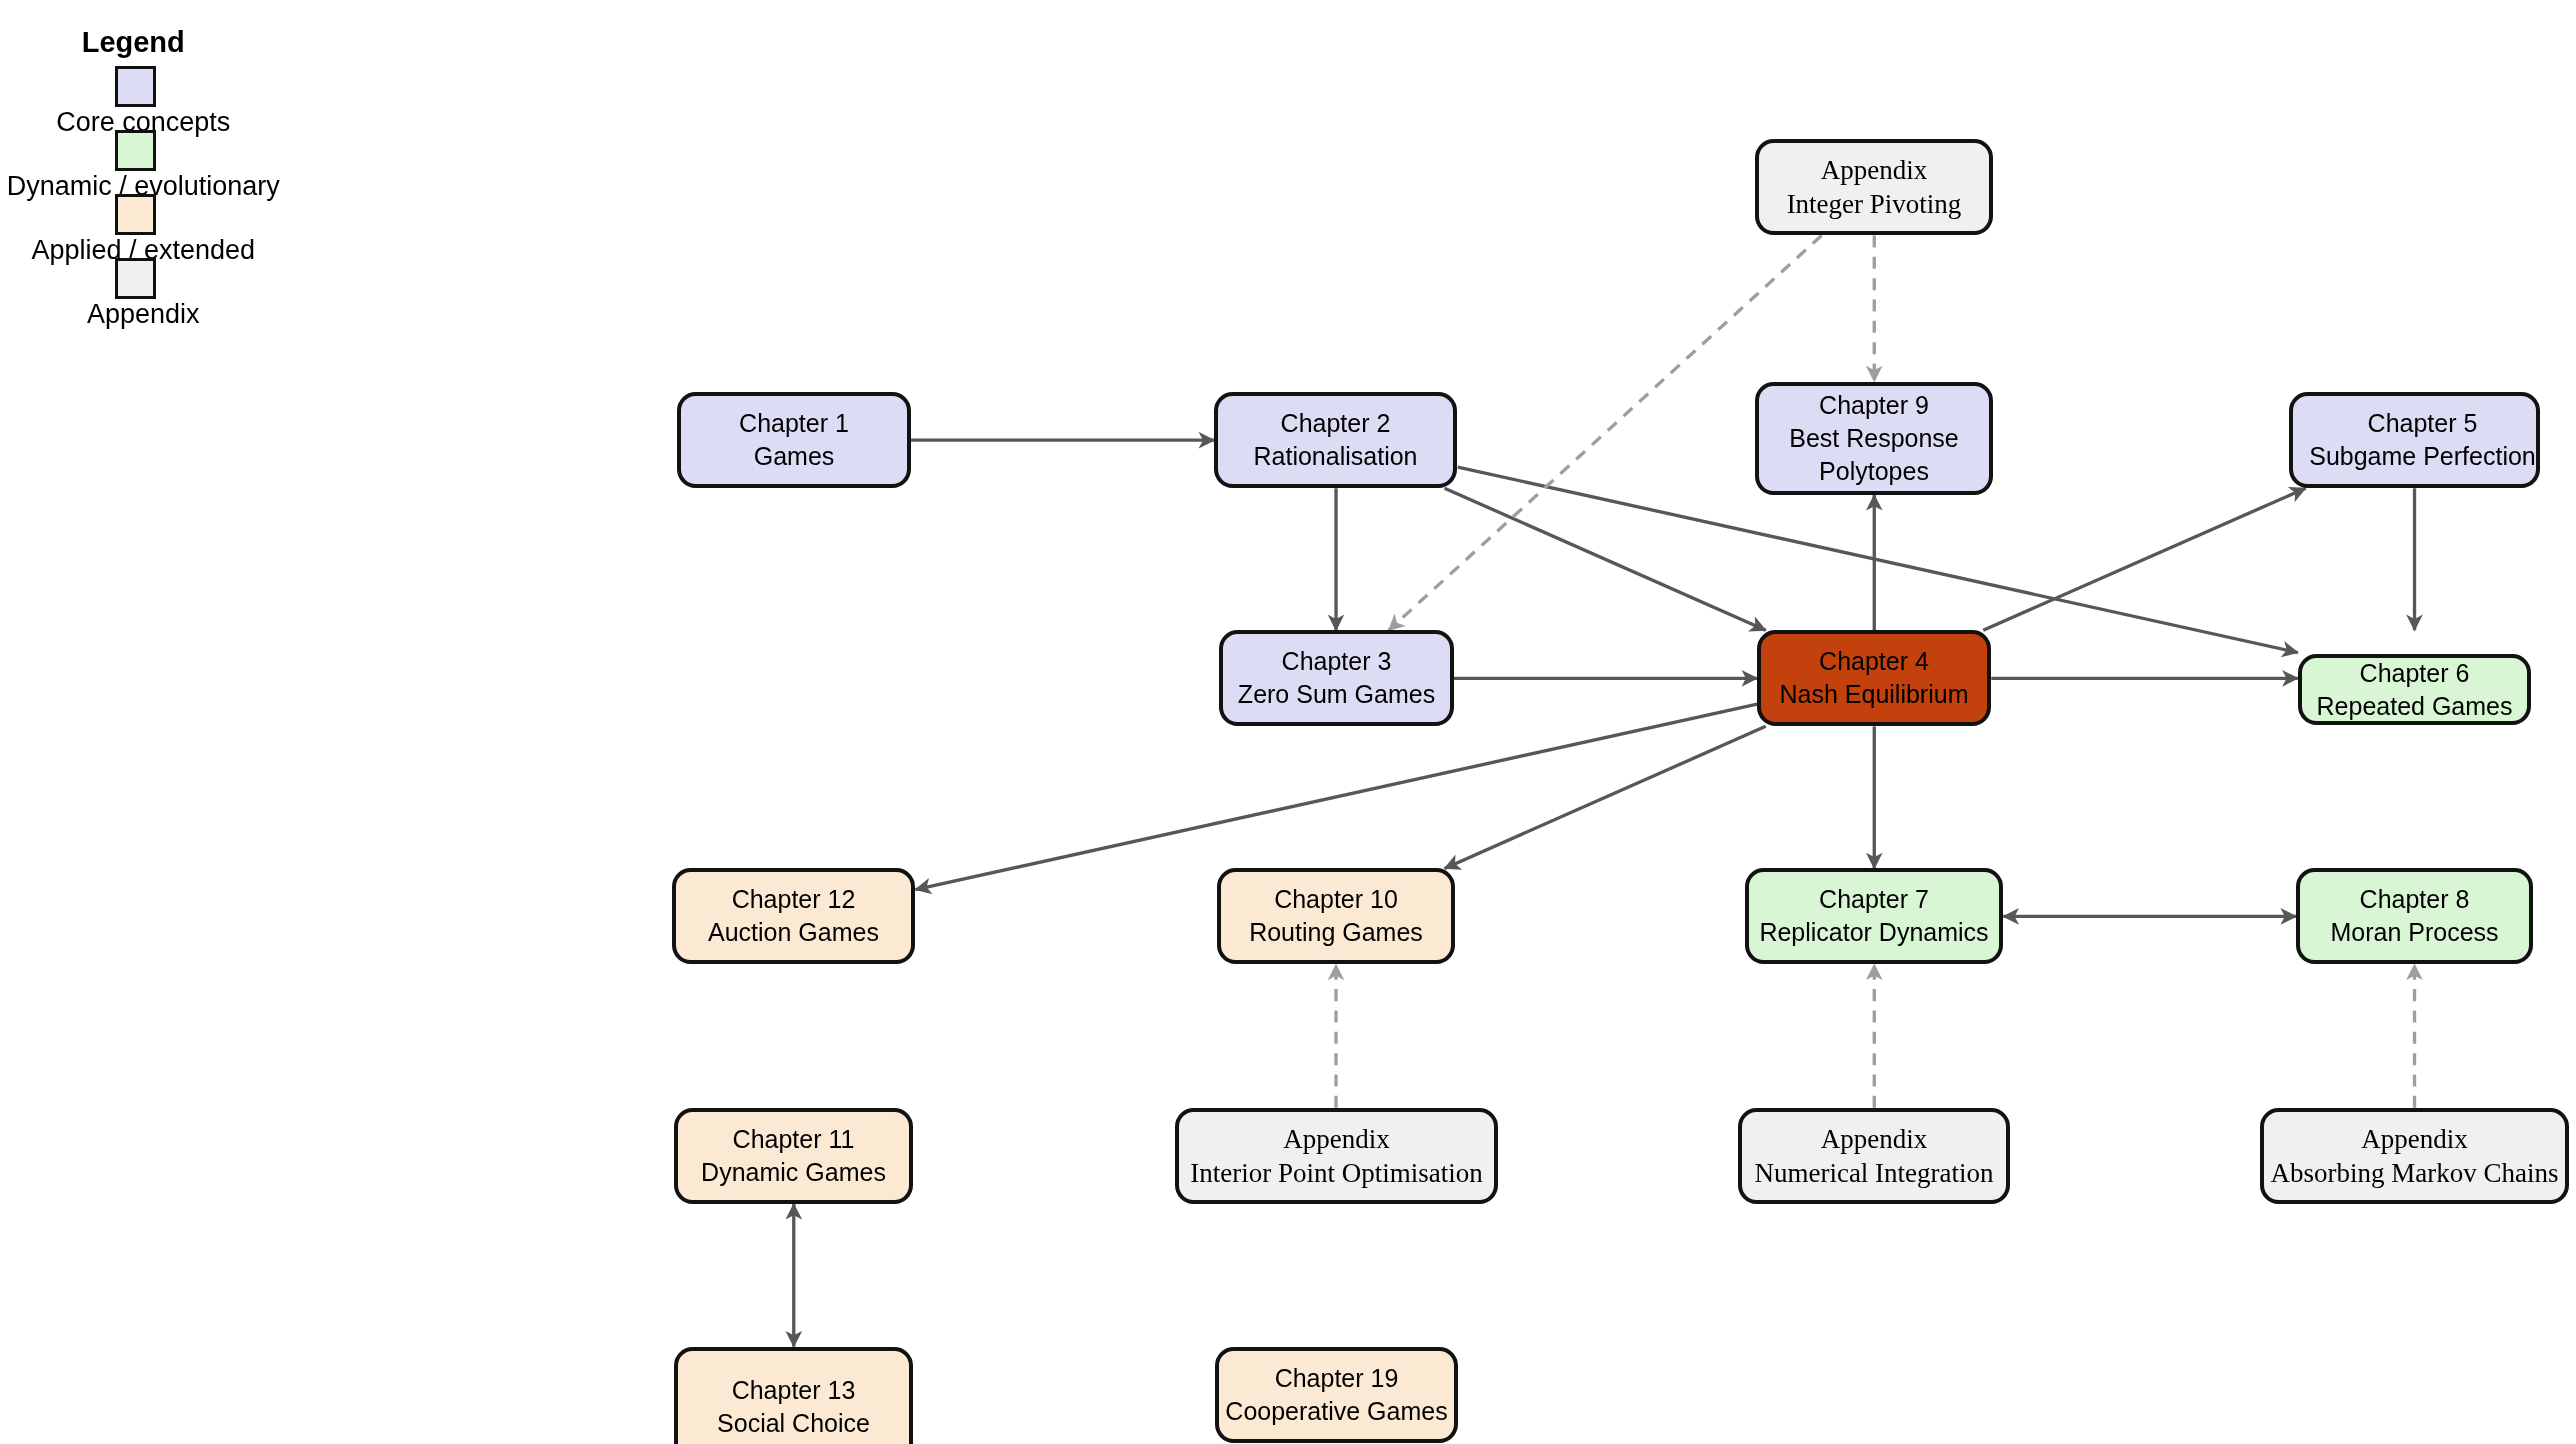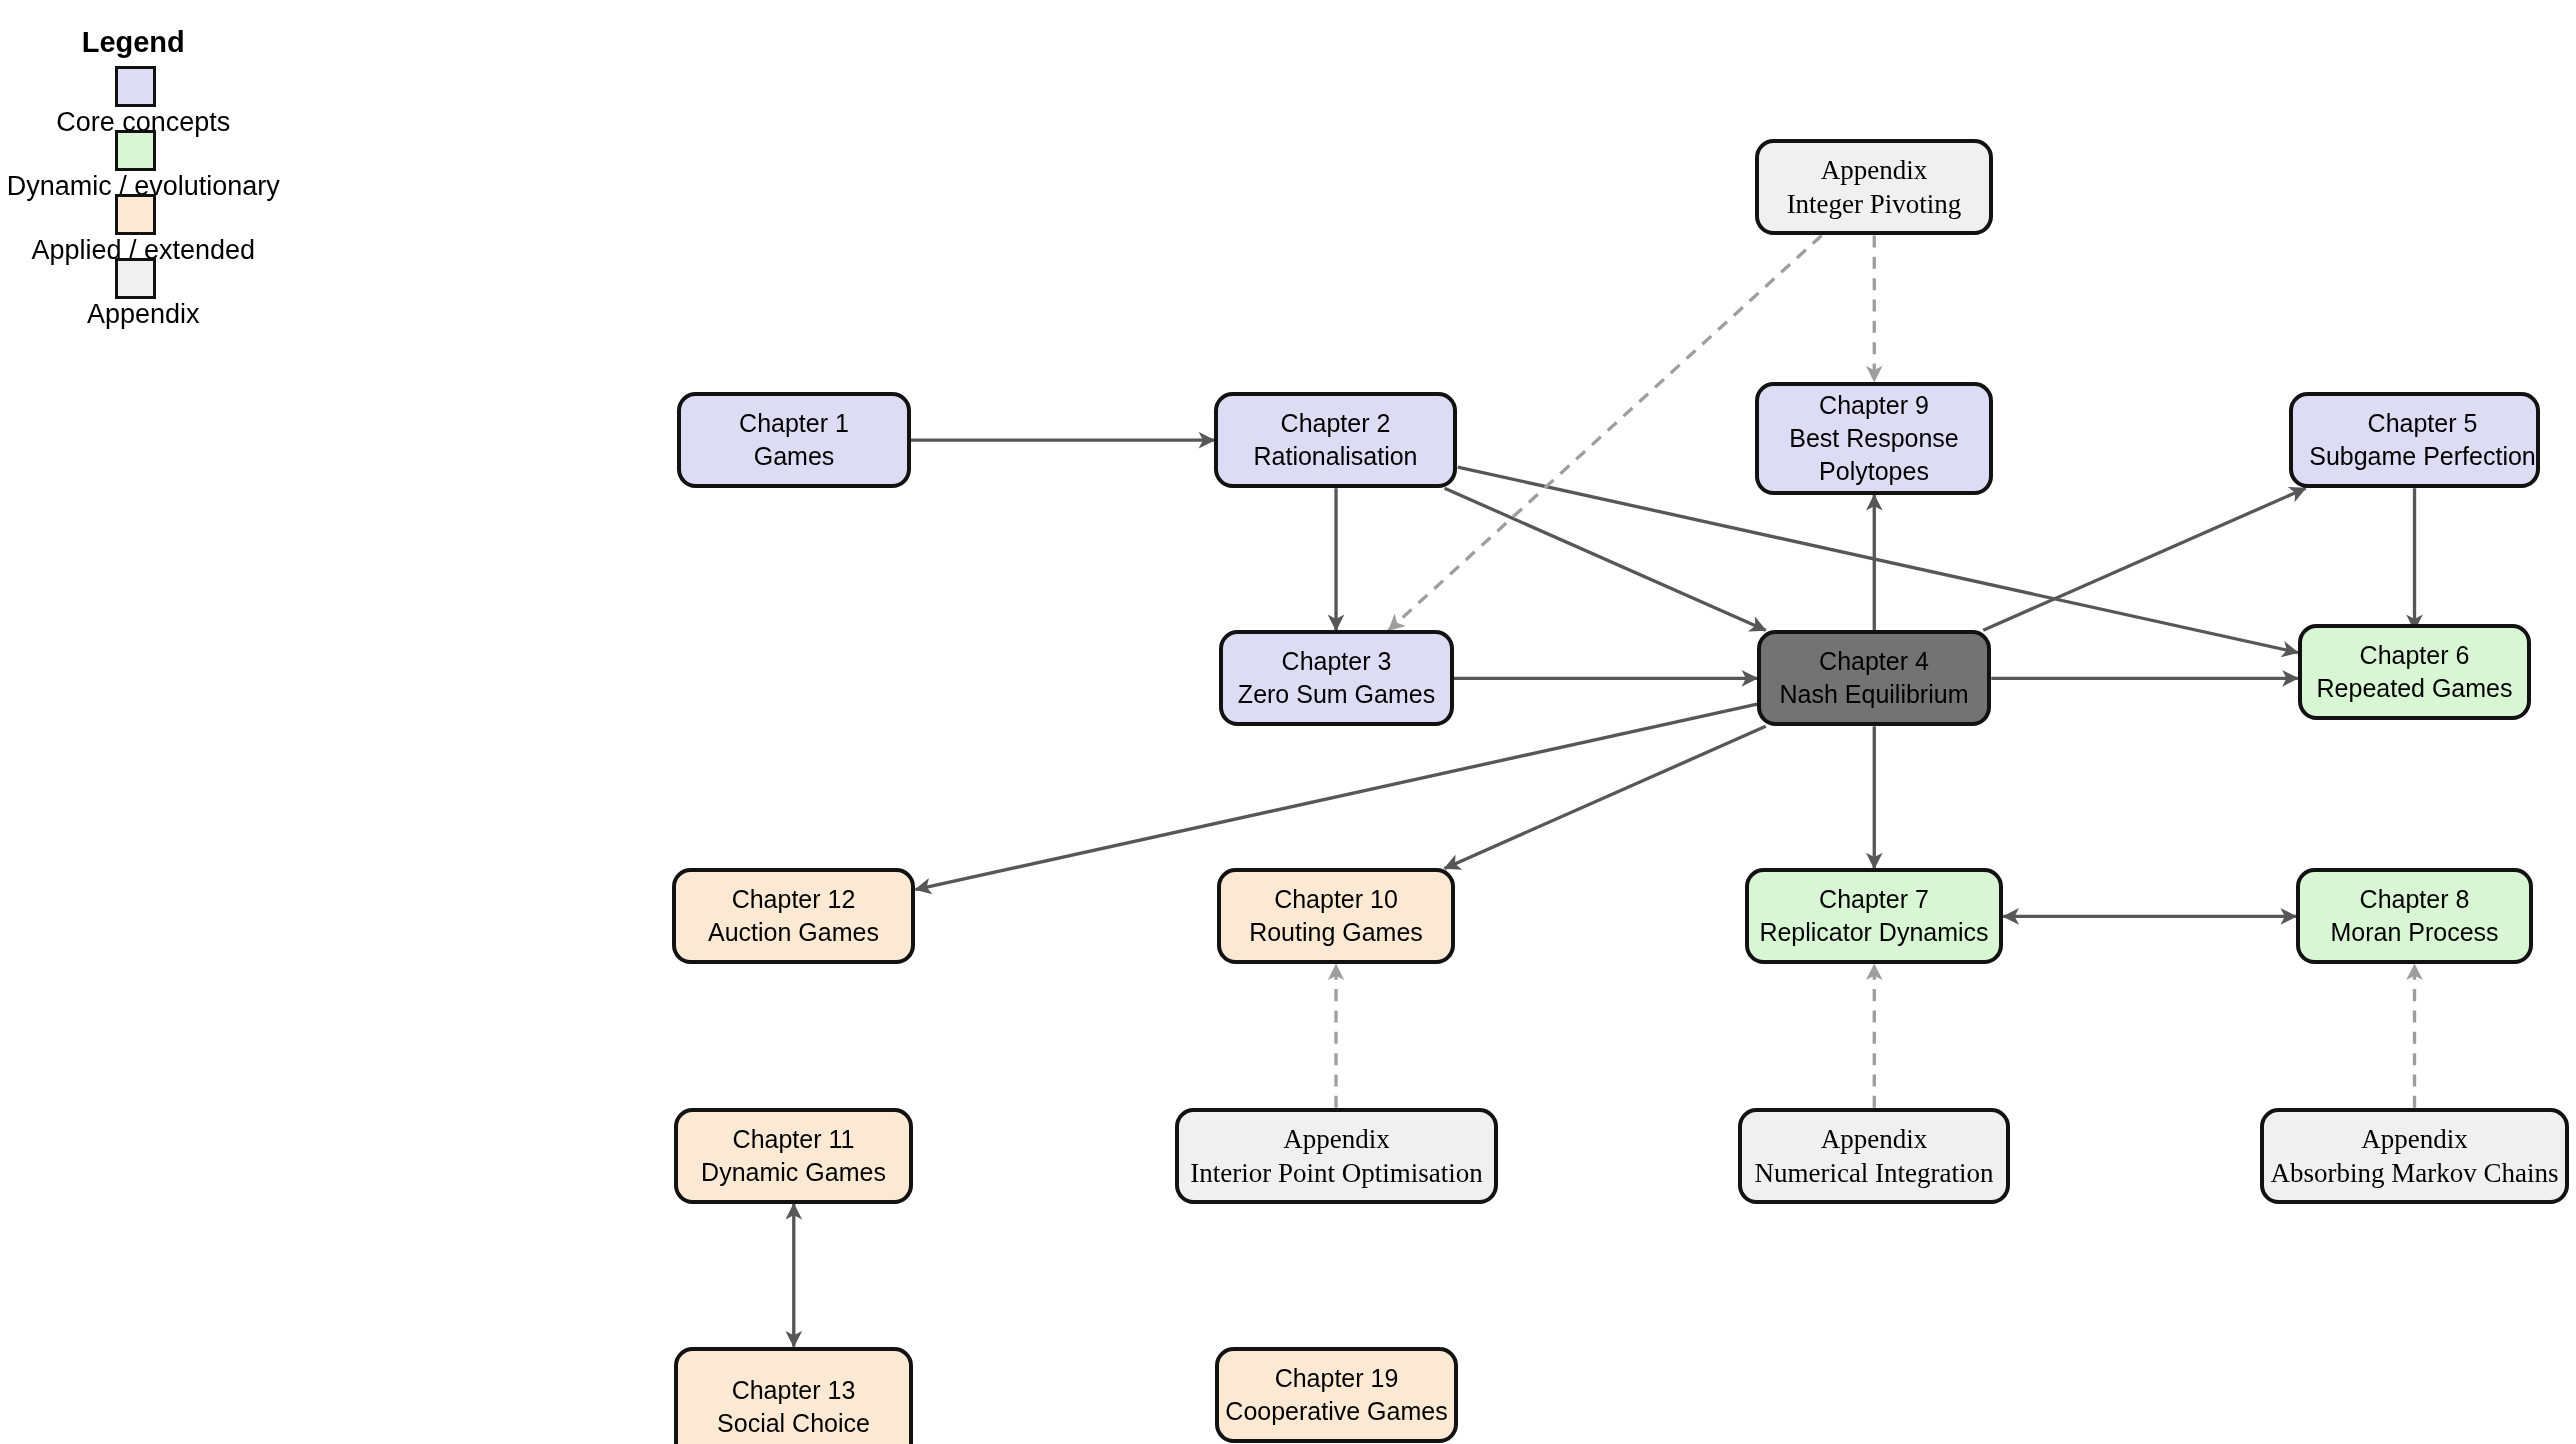--- a/index.html
+++ b/index.html
@@ -115,34 +115,34 @@
         <div class="nline">Games</div>
       </div>
       <div class="node core" style="left: 1214px; top: 392px; width: 243px; height: 96px; background: rgb(220, 220, 244); border-color: rgb(18, 18, 18);">
         <div class="nline">Chapter 2</div>
         <div class="nline">Rationalisation</div>
       </div>
       <div class="node core" style="left: 1219px; top: 630px; width: 235px; height: 96px; background: rgb(220, 220, 244); border-color: rgb(18, 18, 18);">
         <div class="nline">Chapter 3</div>
         <div class="nline">Zero Sum Games</div>
       </div>
-      <div class="node core" style="left: 1757px; top: 630px; width: 234px; height: 96px; background: #737373; border-color: rgb(18, 18, 18);">
+      <div class="node core" style="left: 1757px; top: 630px; width: 234px; height: 96px; background: #c2410c; border-color: rgb(18, 18, 18);">
         <div class="nline">Chapter 4</div>
         <div class="nline">Nash Equilibrium</div>
       </div>
       <div class="node core" style="left: 2289px; top: 392px; width: 251px; height: 96px; background: rgb(220, 220, 244); border-color: rgb(18, 18, 18); padding-left: 16px;">
         <div class="nline">Chapter 5</div>
         <div class="nline">Subgame Perfection</div>
       </div>
       <div class="node core" style="left: 1755px; top: 382px; width: 238px; height: 113px; background: rgb(220, 220, 244); border-color: rgb(18, 18, 18);">
         <div class="nline">Chapter 9</div>
         <div class="nline">Best Response</div>
         <div class="nline">Polytopes</div>
       </div>
-      <div class="node dynamic" style="left: 2298px; top: 624px; width: 233px; height: 96px; background: rgb(216, 246, 212); border-color: rgb(18, 18, 18);">
+      <div class="node dynamic" style="left: 2298px; top: 654px; width: 233px; height: 71px; background: rgb(216, 246, 212); border-color: rgb(18, 18, 18);">
         <div class="nline">Chapter 6</div>
         <div class="nline">Repeated Games</div>
       </div>
       <div class="node dynamic" style="left: 1745px; top: 868px; width: 258px; height: 96px; background: rgb(216, 246, 212); border-color: rgb(18, 18, 18);">
         <div class="nline">Chapter 7</div>
         <div class="nline">Replicator Dynamics</div>
       </div>
       <div class="node dynamic" style="left: 2296px; top: 868px; width: 237px; height: 96px; background: rgb(216, 246, 212); border-color: rgb(18, 18, 18);">
         <div class="nline">Chapter 8</div>
         <div class="nline">Moran Process</div>

